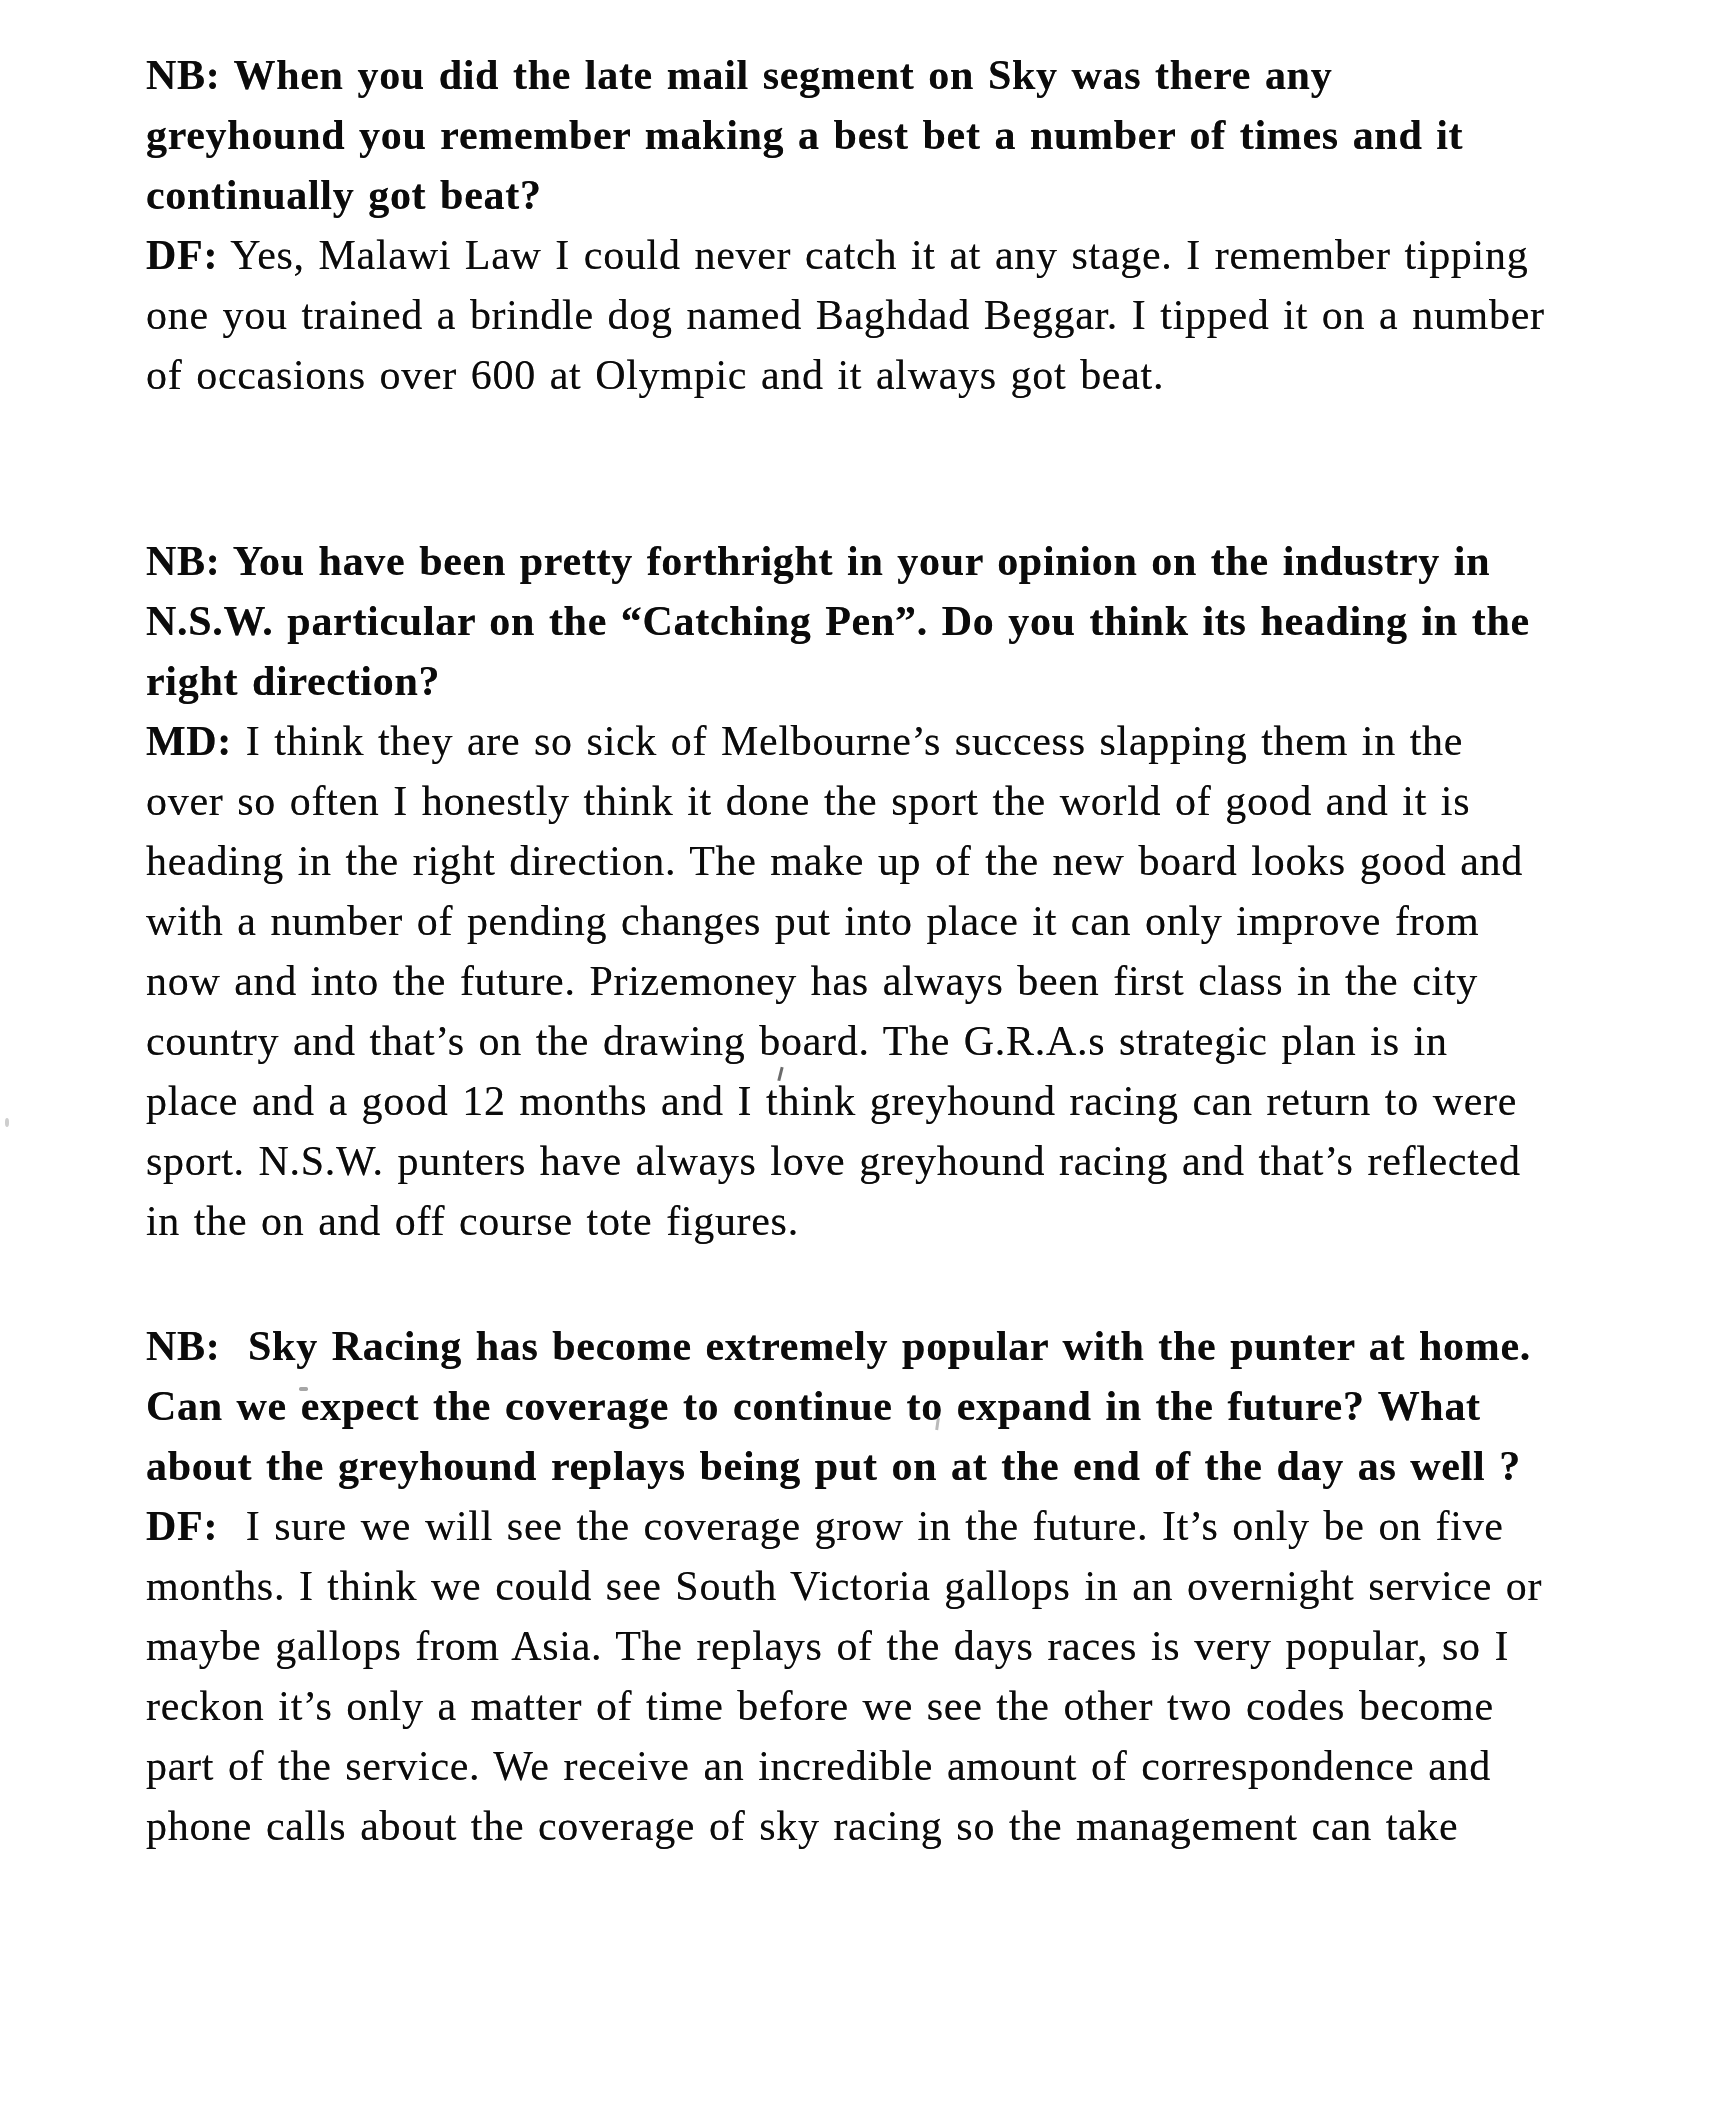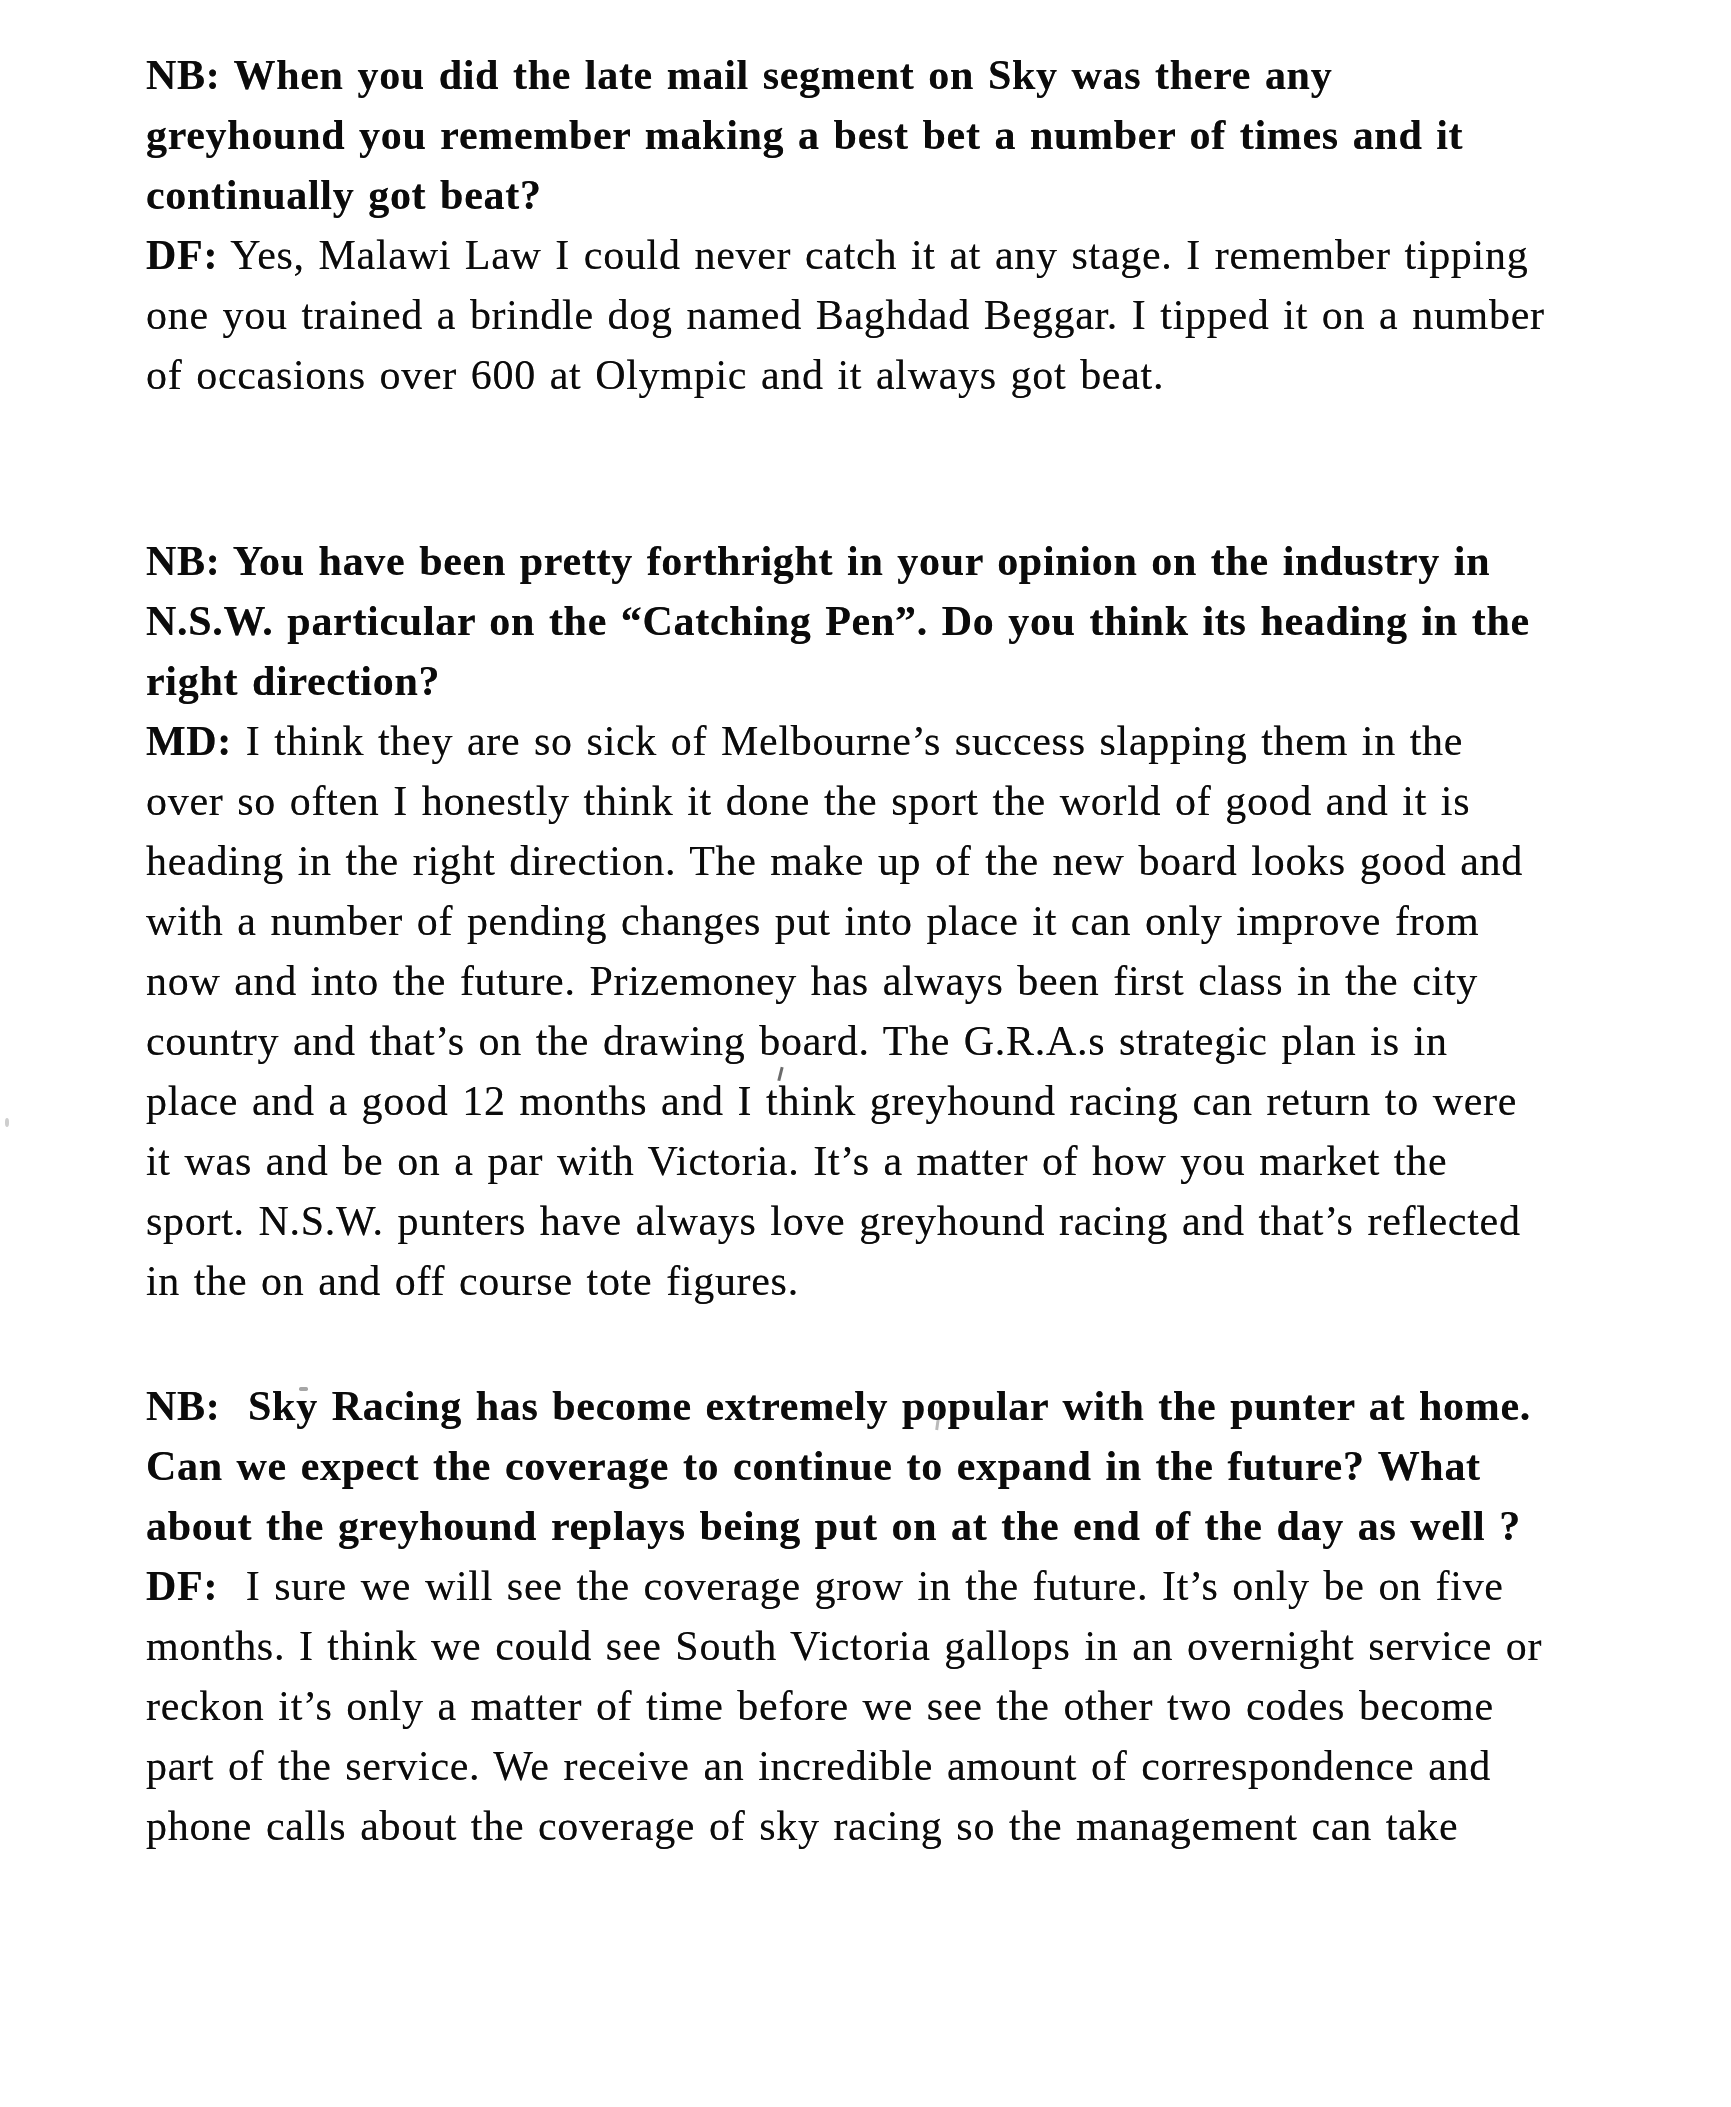--- a/index.html
+++ b/index.html
@@ -92,34 +92,34 @@
           <div class="line">right direction?</div>
         </div>
         <div class="block answer">
           <div class="line"><span class="speaker">MD:</span> I think they are so sick of Melbourne’s success slapping them in the</div>
           <div class="line">over so often I honestly think it done the sport the world of good and it is</div>
           <div class="line">heading in the right direction. The make up of the new board looks good and</div>
           <div class="line">with a number of pending changes put into place it can only improve from</div>
           <div class="line">now and into the future. Prizemoney has always been first class in the city</div>
           <div class="line">country and that’s on the drawing board. The G.R.A.s strategic plan is in</div>
           <div class="line">place and a good 12 months and I think greyhound racing can return to were</div>
-          <div class="line">it was and be on a par with Victoria. It’s a matter of how you market the</div>
           <div class="line">sport. N.S.W. punters have always love greyhound racing and that’s reflected</div>
           <div class="line">in the on and off course tote figures.</div>
         </div>
       </div>
       <div class="section">
         <div class="block question">
           <div class="line"><span class="speaker">NB:</span>  Sky Racing has become extremely popular with the punter at home.</div>
           <div class="line">Can we expect the coverage to continue to expand in the future? What</div>
           <div class="line">about the greyhound replays being put on at the end of the day as well ?</div>
         </div>
         <div class="block answer">
           <div class="line"><span class="speaker">DF:</span>  I sure we will see the coverage grow in the future. It’s only be on five</div>
           <div class="line">months. I think we could see South Victoria gallops in an overnight service or</div>
+          <div class="line">maybe gallops from Asia. The replays of the days races is very popular, so I</div>
           <div class="line">reckon it’s only a matter of time before we see the other two codes become</div>
           <div class="line">part of the service. We receive an incredible amount of correspondence and</div>
           <div class="line">phone calls about the coverage of sky racing so the management can take</div>
         </div>
       </div>
     </div>
   <div class="artifact a1"></div>
   <div class="artifact a2"></div>
   <div class="artifact a3"></div>
   <div class="artifact a4"></div>

